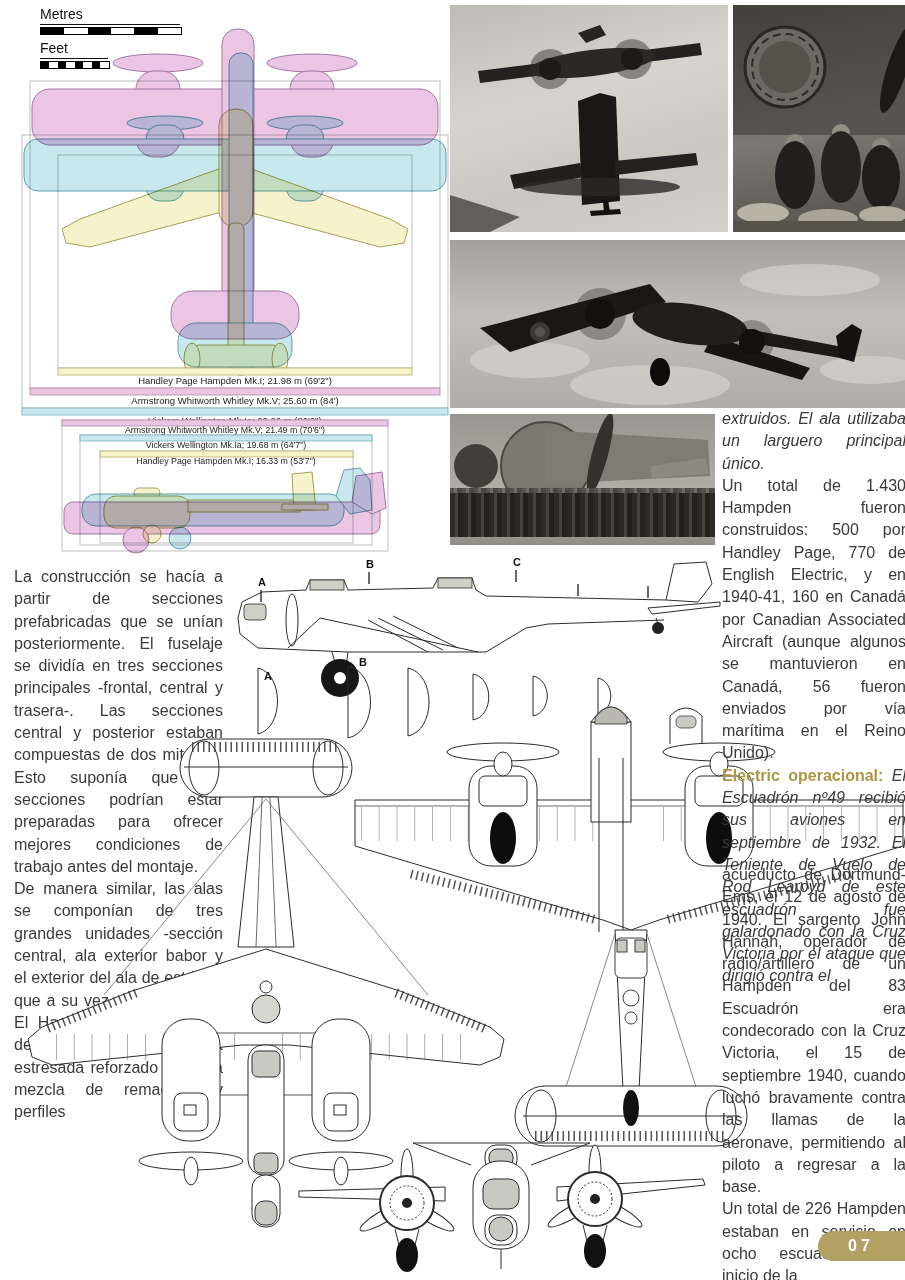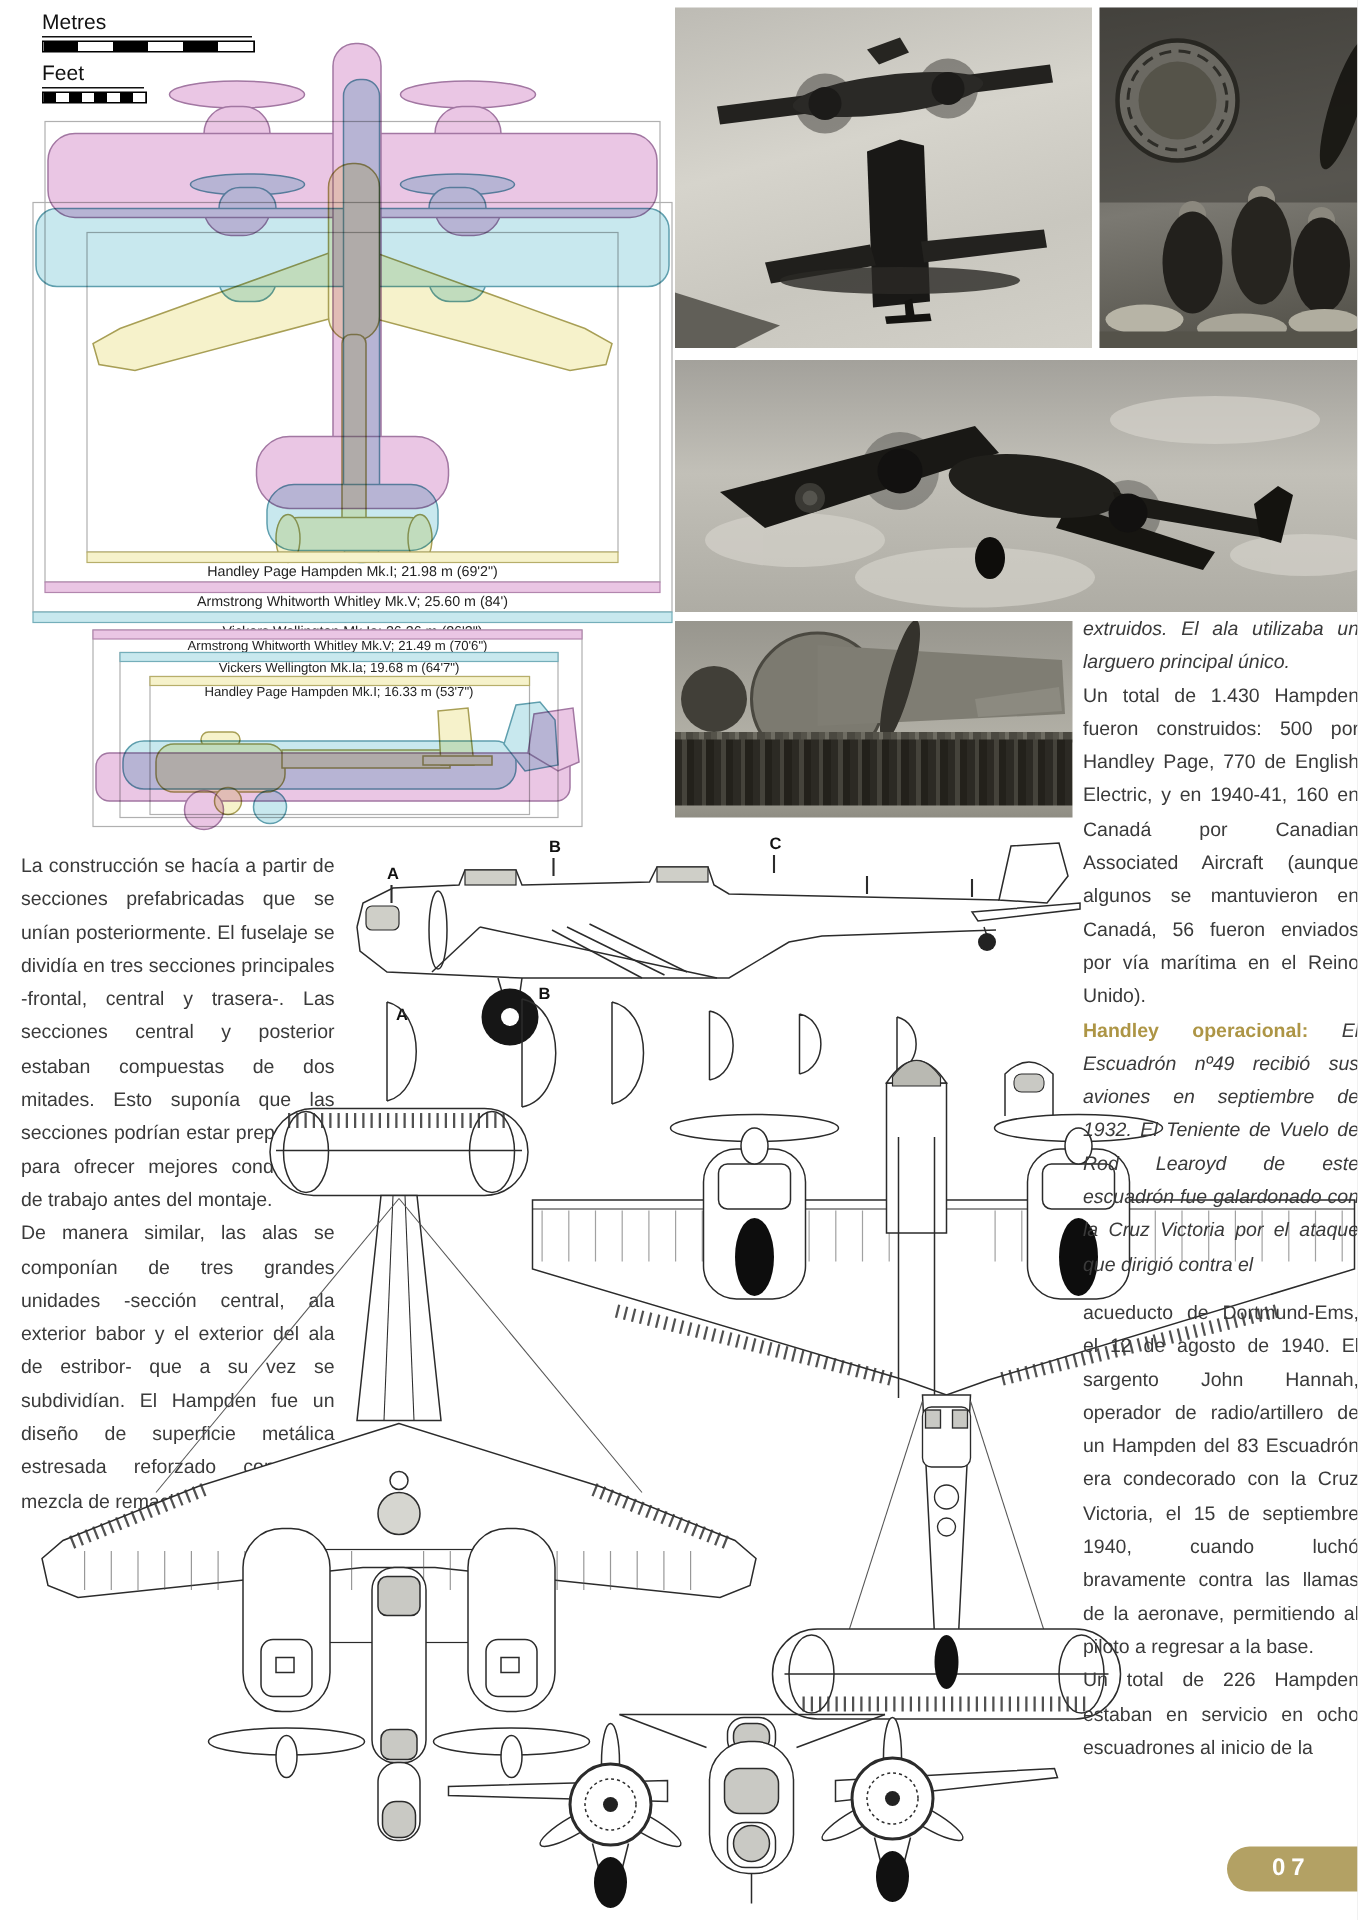--- a/index.html
+++ b/index.html
@@ -1,27 +1,27 @@
 <!DOCTYPE html>
 <html><head>
 <meta charset="utf-8">
 <style>
   html,body{margin:0;padding:0;background:#e8e8e8;}
   .page{position:relative;width:905px;height:1280px;background:#ffffff;overflow:hidden;
         font-family:"Liberation Sans",sans-serif;margin:0 auto;}
   .abs{position:absolute;}
   
-  .scale{position:absolute;left:28px;top:6px;width:140px;color:#111;font-size:14px;line-height:17px;}
+  .scale{position:absolute;left:40px;top:6px;width:140px;color:#111;font-size:14px;line-height:17px;}
   .scale-label{border-bottom:1.5px solid #111;padding-bottom:1px;margin-bottom:2px;}
   .scalebar{height:6px;border:1px solid #000;margin-bottom:5px;box-sizing:content-box;}
   .scalebar.metres{width:140px;background:repeating-linear-gradient(90deg,#000 0 23.3px,#fff 23.3px 46.6px);}
   .scale-feet-wrap{width:68px;}
   .scalebar.feet{width:68px;background:repeating-linear-gradient(90deg,#000 0 8.5px,#fff 8.5px 17px);}
   
-  .col{position:absolute;text-align:justify;color:#3a3a3a;font-size:13px;line-height:22.3px;}
+  .col{position:absolute;text-align:justify;color:#3a3a3a;font-size:16px;line-height:22.3px;}
   .col p{margin:0;}
   .ital{font-style:italic;}
   .gold{color:#ad9545;font-weight:bold;}
   
   .photo{position:absolute;overflow:hidden;}
   .photo svg{display:block;}
   .p1{left:450px;top:5px;width:278px;height:227px;background:linear-gradient(165deg,#bdbbb4 0%,#d6d4cc 40%,#c9c7bf 70%,#d2d0c8 100%);}
   .p2{left:733px;top:5px;width:172px;height:227px;background:linear-gradient(170deg,#4a4843,#7b7972 55%,#4f4d45);}
   .p3{left:450px;top:240px;width:455px;height:168px;background:linear-gradient(180deg,#a3a19b,#c2c0b8 45%,#aeaca4);}
   .p4{left:450px;top:414px;width:265px;height:131px;background:linear-gradient(180deg,#98968e,#b6b4aa 70%,#8f8d83);}
@@ -400,21 +400,21 @@
       <circle cx="300" cy="66" r="5" fill="#222"></circle>
       <line x1="288" y1="92" x2="292" y2="108" stroke="#2b2b2b"></line>
       <line x1="312" y1="92" x2="308" y2="108" stroke="#2b2b2b"></line>
       <ellipse cx="300" cy="118" rx="11" ry="17" fill="#111"></ellipse>
     </g>
   </svg>
 
   <div class="col" style="left:722px;top:408px;width:184px;">
     <p class="ital">extruidos. El ala utilizaba un larguero principal único.</p>
     <p>Un total de 1.430 Hampden fueron construidos: 500 por Handley Page, 770 de English Electric, y en 1940-41, 160 en Canadá por Canadian Associated Aircraft (aunque algunos se mantuvieron en Canadá, 56 fueron enviados por vía marítima en el Reino Unido).</p>
-    <p><span class="gold">Handley operacional:</span> <span class="ital">El Escuadrón nº49 recibió sus aviones en septiembre de 1932. El Teniente de Vuelo de Rod Learoyd de este escuadrón fue galardonado con la Cruz Victoria por el ataque que dirigió contra el</span></p>
+    <p><span class="gold">Electric operacional:</span> <span class="ital">El Escuadrón nº49 recibió sus aviones en septiembre de 1932. El Teniente de Vuelo de Rod Learoyd de este escuadrón fue galardonado con la Cruz Victoria por el ataque que dirigió contra el</span></p>
   </div>
 
   <div class="col" style="left:722px;top:864px;width:184px;">
     <p>acueducto de Dortmund-Ems, el 12 de agosto de 1940. El sargento John Hannah, operador de radio/artillero de un Hampden del 83 Escuadrón era condecorado con la Cruz Victoria, el 15 de septiembre 1940, cuando luchó bravamente contra las llamas de la aeronave, permitiendo al piloto a regresar a la base.</p>
     <p>Un total de 226 Hampden estaban en servicio en ocho escuadrones al inicio de la</p>
   </div>
 
   <div class="pagebadge">
     <span>07</span>
   </div>

